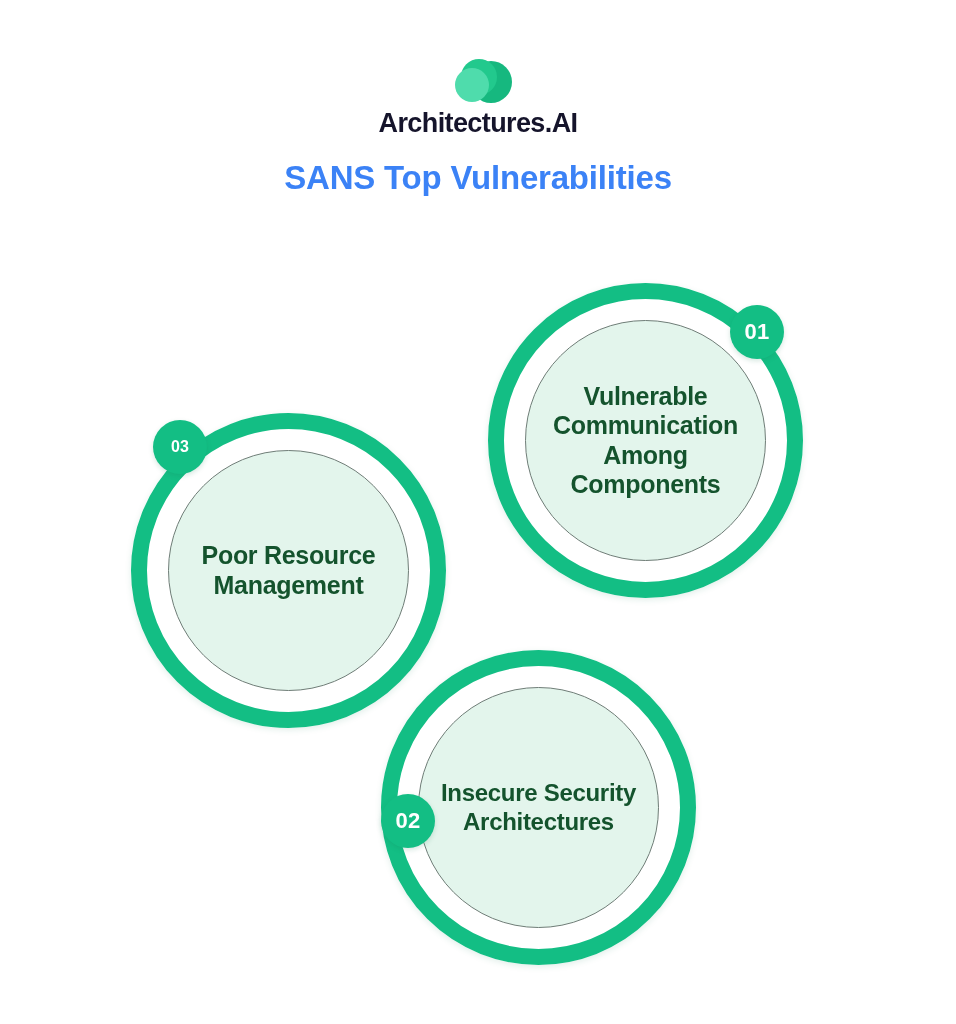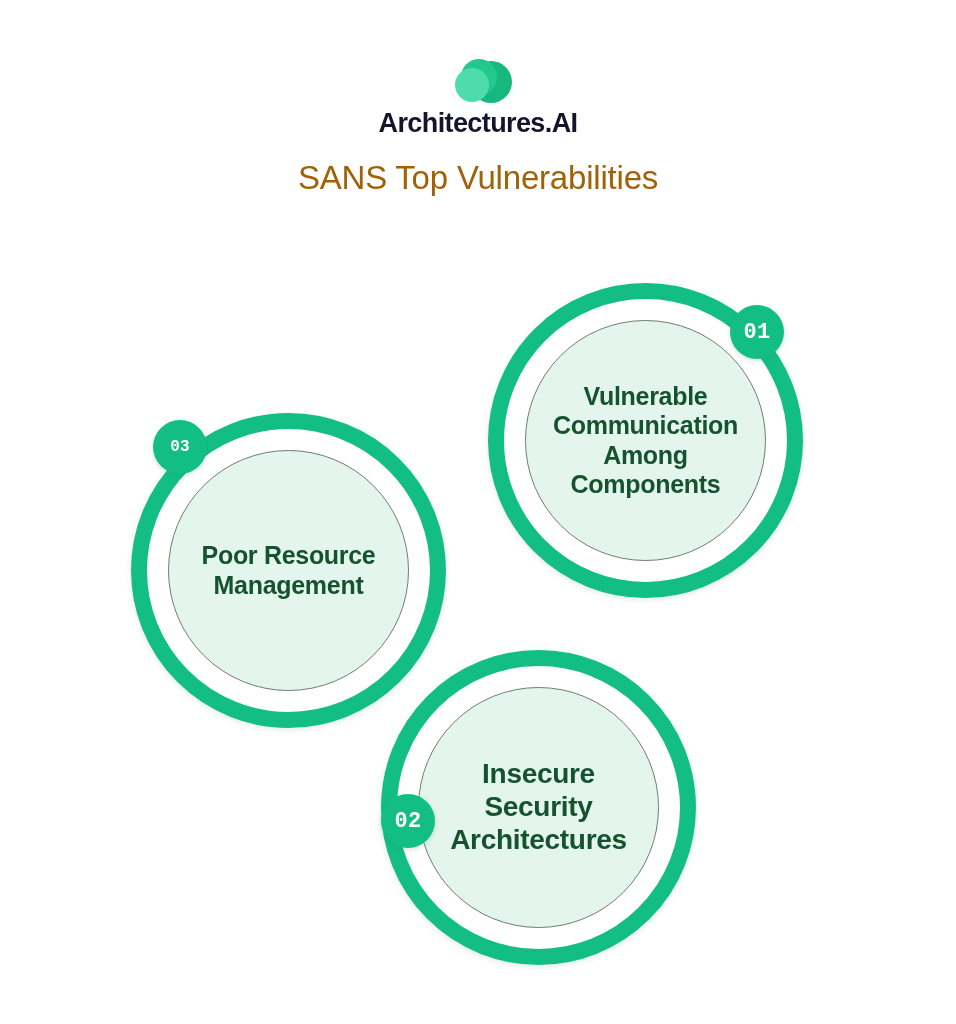--- a/index.html
+++ b/index.html
@@ -46,23 +46,23 @@
     font-weight: bold;
     letter-spacing: -0.6px;
     color: #15142b;
   }
   #page-title {
     position: absolute;
     top: 159px;
     left: 0;
     width: 956px;
     font-size: 33px;
-    font-weight: normal;
+    font-weight: bold;
     letter-spacing: -0.2px;
-    color: #a16207;
+    color: #3b82f6;
   }
 
   
   #diagram {
     position: absolute;
     left: 0;
     top: 0;
     width: 956px;
     height: 1024px;
   }
@@ -101,39 +101,38 @@
     position: absolute;
     border-radius: 50%;
     background: #13be84;
     color: #ffffff;
     display: flex;
     align-items: center;
     justify-content: center;
     font-weight: bold;
     letter-spacing: 0.2px;
     box-shadow: 0 2px 5px rgba(20,120,85,0.18);
-    font-family: Liberation Mono, monospace;
   }
 
   
   #node-01 { left: 488px; top: 283px; width: 315px; height: 315px; z-index: 4; }
   #node-01 .inner { left: 37px; top: 37px; width: 241px; height: 241px; }
   #node-01 .node-label { font-size: 25px; }
   #badge-01 { left: 242px; top: 22px; width: 54px; height: 54px; font-size: 22px; z-index: 6; }
 
   
   #node-03 { left: 131px; top: 413px; width: 315px; height: 315px; z-index: 2; }
   #node-03 .inner { left: 37px; top: 37px; width: 241px; height: 241px; }
   #node-03 .node-label { font-size: 25px; }
   #badge-03 { left: 22px; top: 7px; width: 54px; height: 54px; font-size: 16px; z-index: 3; }
 
   
   #node-02 { left: 381px; top: 650px; width: 315px; height: 315px; z-index: 5; }
   #node-02 .inner { left: 37px; top: 37px; width: 241px; height: 241px; }
-  #node-02 .node-label { font-size: 28px; }
+  #node-02 .node-label { font-size: 24px; }
   #badge-02 { left: 0px; top: 144px; width: 54px; height: 54px; font-size: 22px; z-index: 7; }
 </style>
 </head>
 <body>
 
 <div id="brand-header">
 
   <div id="logo-block">
     <div id="logo-mark">
       <svg width="62" height="46" viewBox="0 0 62 46" xmlns="http://www.w3.org/2000/svg">

